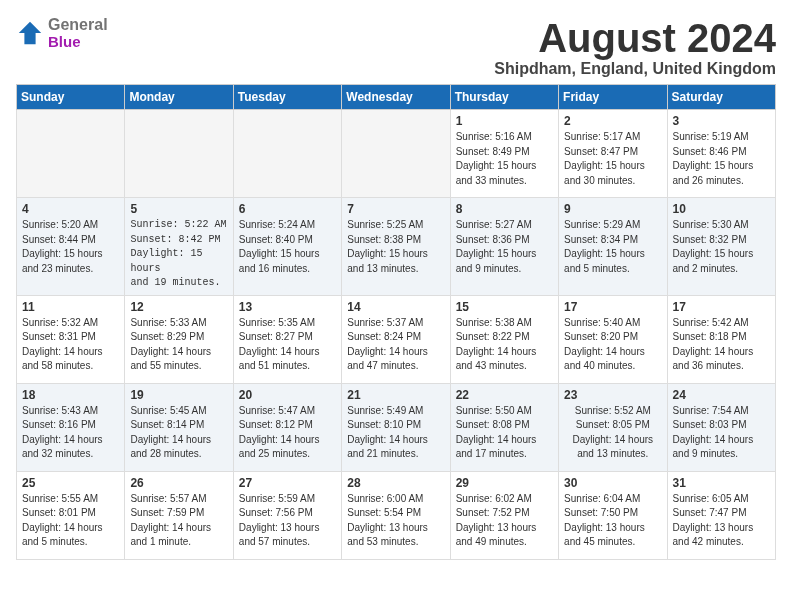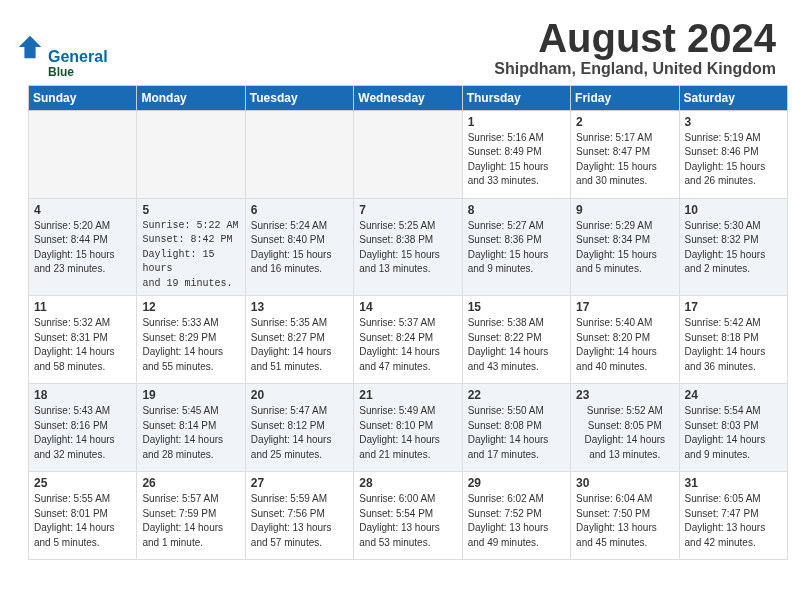--- a/index.html
+++ b/index.html
@@ -22,27 +22,26 @@
       gap: 4px;
     }
     .logo-text {
       display: flex;
       flex-direction: column;
       line-height: 1.1;
     }
     .logo-general {
       font-size: 16px;
       font-weight: bold;
-      color: #0369a1;
-      margin-top: 32px;
+      color: #737373;
     }
     .logo-blue {
-      font-size: 12px;
-      font-weight: bold;
-      color: #14532d;
+      font-size: 15px;
+      font-weight: bold;
+      color: #a21caf;
     }
     .logo-icon {
       width: 28px;
       height: 28px;
     }
     .title-area {
       text-align: right;
     }
     .month-title {
       font-size: 40px;
@@ -52,21 +51,20 @@
     }
     .location-title {
       font-size: 16px;
       color: #444;
       font-weight: bold;
     }
     .calendar {
       width: 100%;
       border-collapse: collapse;
       table-layout: fixed;
-      margin-left: 12px;
     }
     .calendar th {
       background: #1a6bb5;
       color: #fff;
       padding: 5px 4px;
       font-size: 12px;
       font-weight: bold;
       text-align: left;
       border: 1px solid #ccc;
     }
@@ -294,21 +292,21 @@
         </td>
         <td>
           <div class="day-number">23</div>
           <div class="day-info" style="white-space: pre-line; text-align: center;">Sunrise: 5:52 AM
 Sunset: 8:05 PM
 Daylight: 14 hours
 and 13 minutes.</div>
         </td>
         <td>
           <div class="day-number">24</div>
-          <div class="day-info" style="white-space: pre-line;">Sunrise: 5:54 AM
+          <div class="day-info" style="white-space: pre-line;">Sunrise: 7:54 AM
 Sunset: 8:03 PM
 Daylight: 14 hours
 and 9 minutes.</div>
         </td>
       </tr>
       <tr>
         <td>
           <div class="day-number">25</div>
           <div class="day-info" style="white-space: pre-line;">Sunrise: 5:55 AM
 Sunset: 8:01 PM

